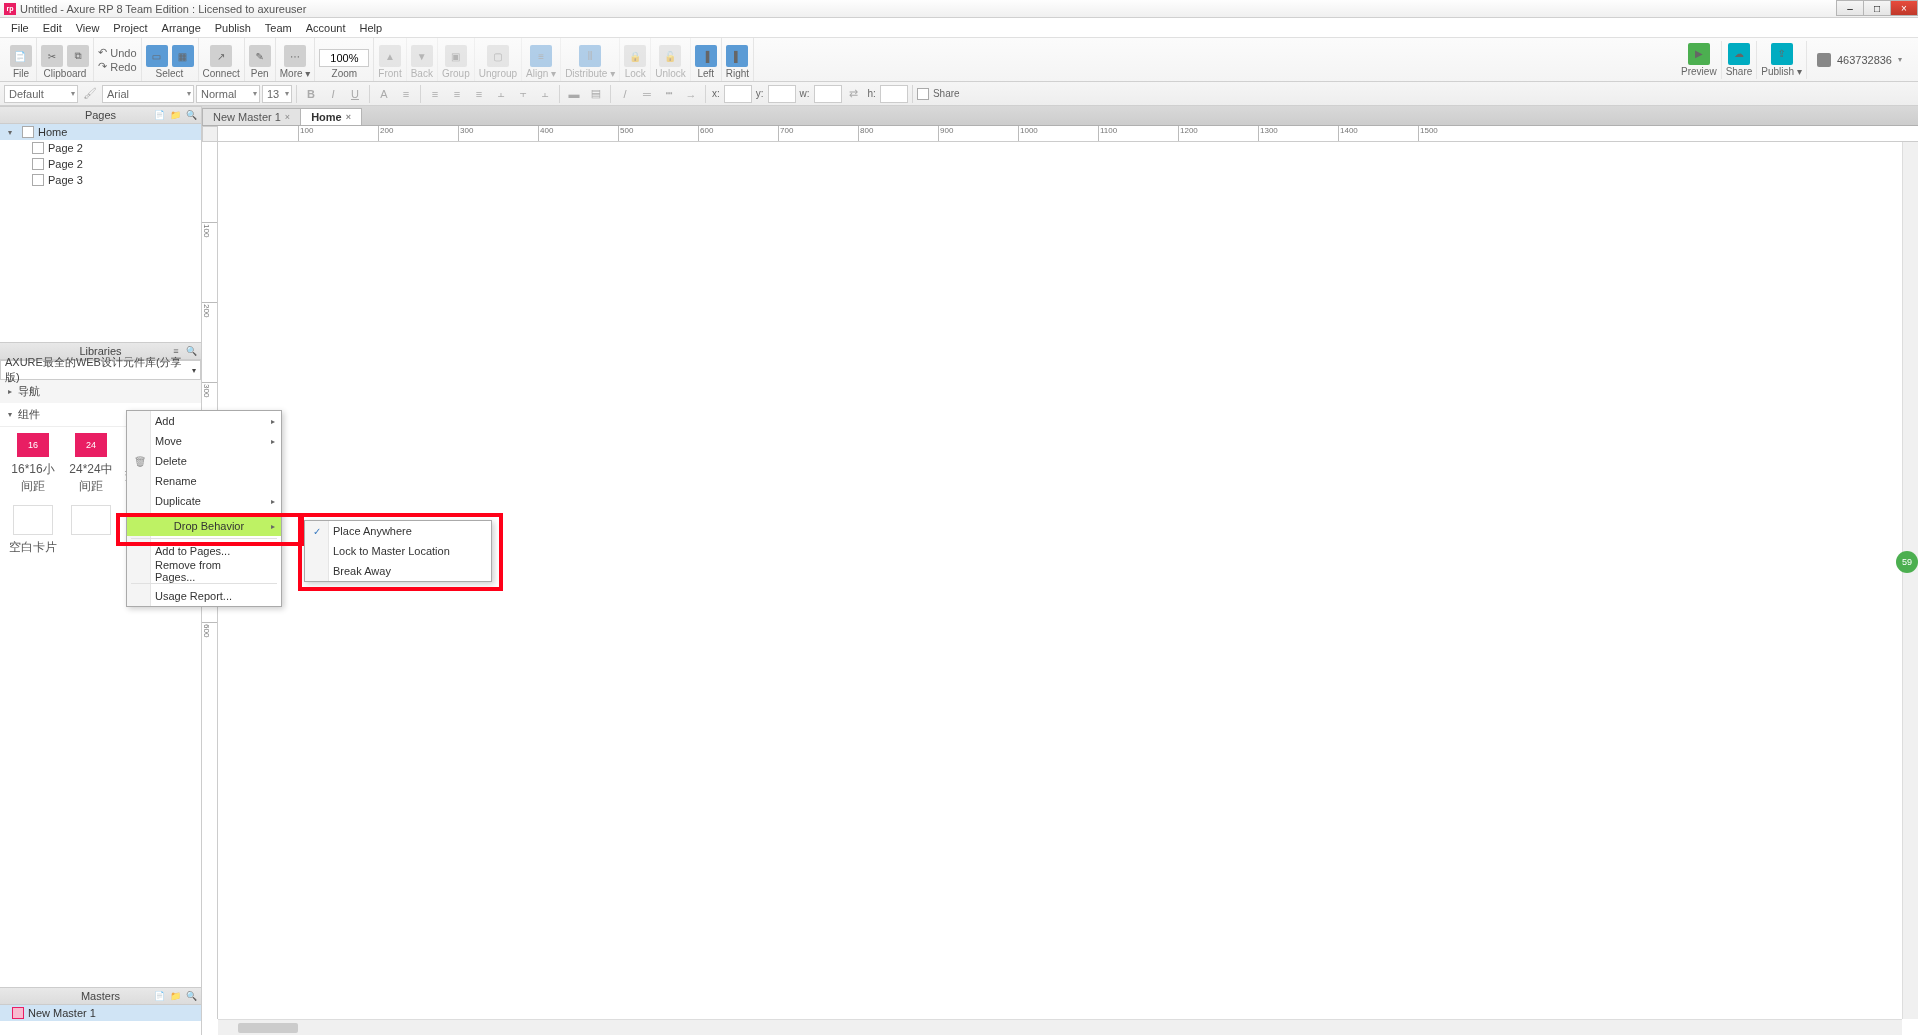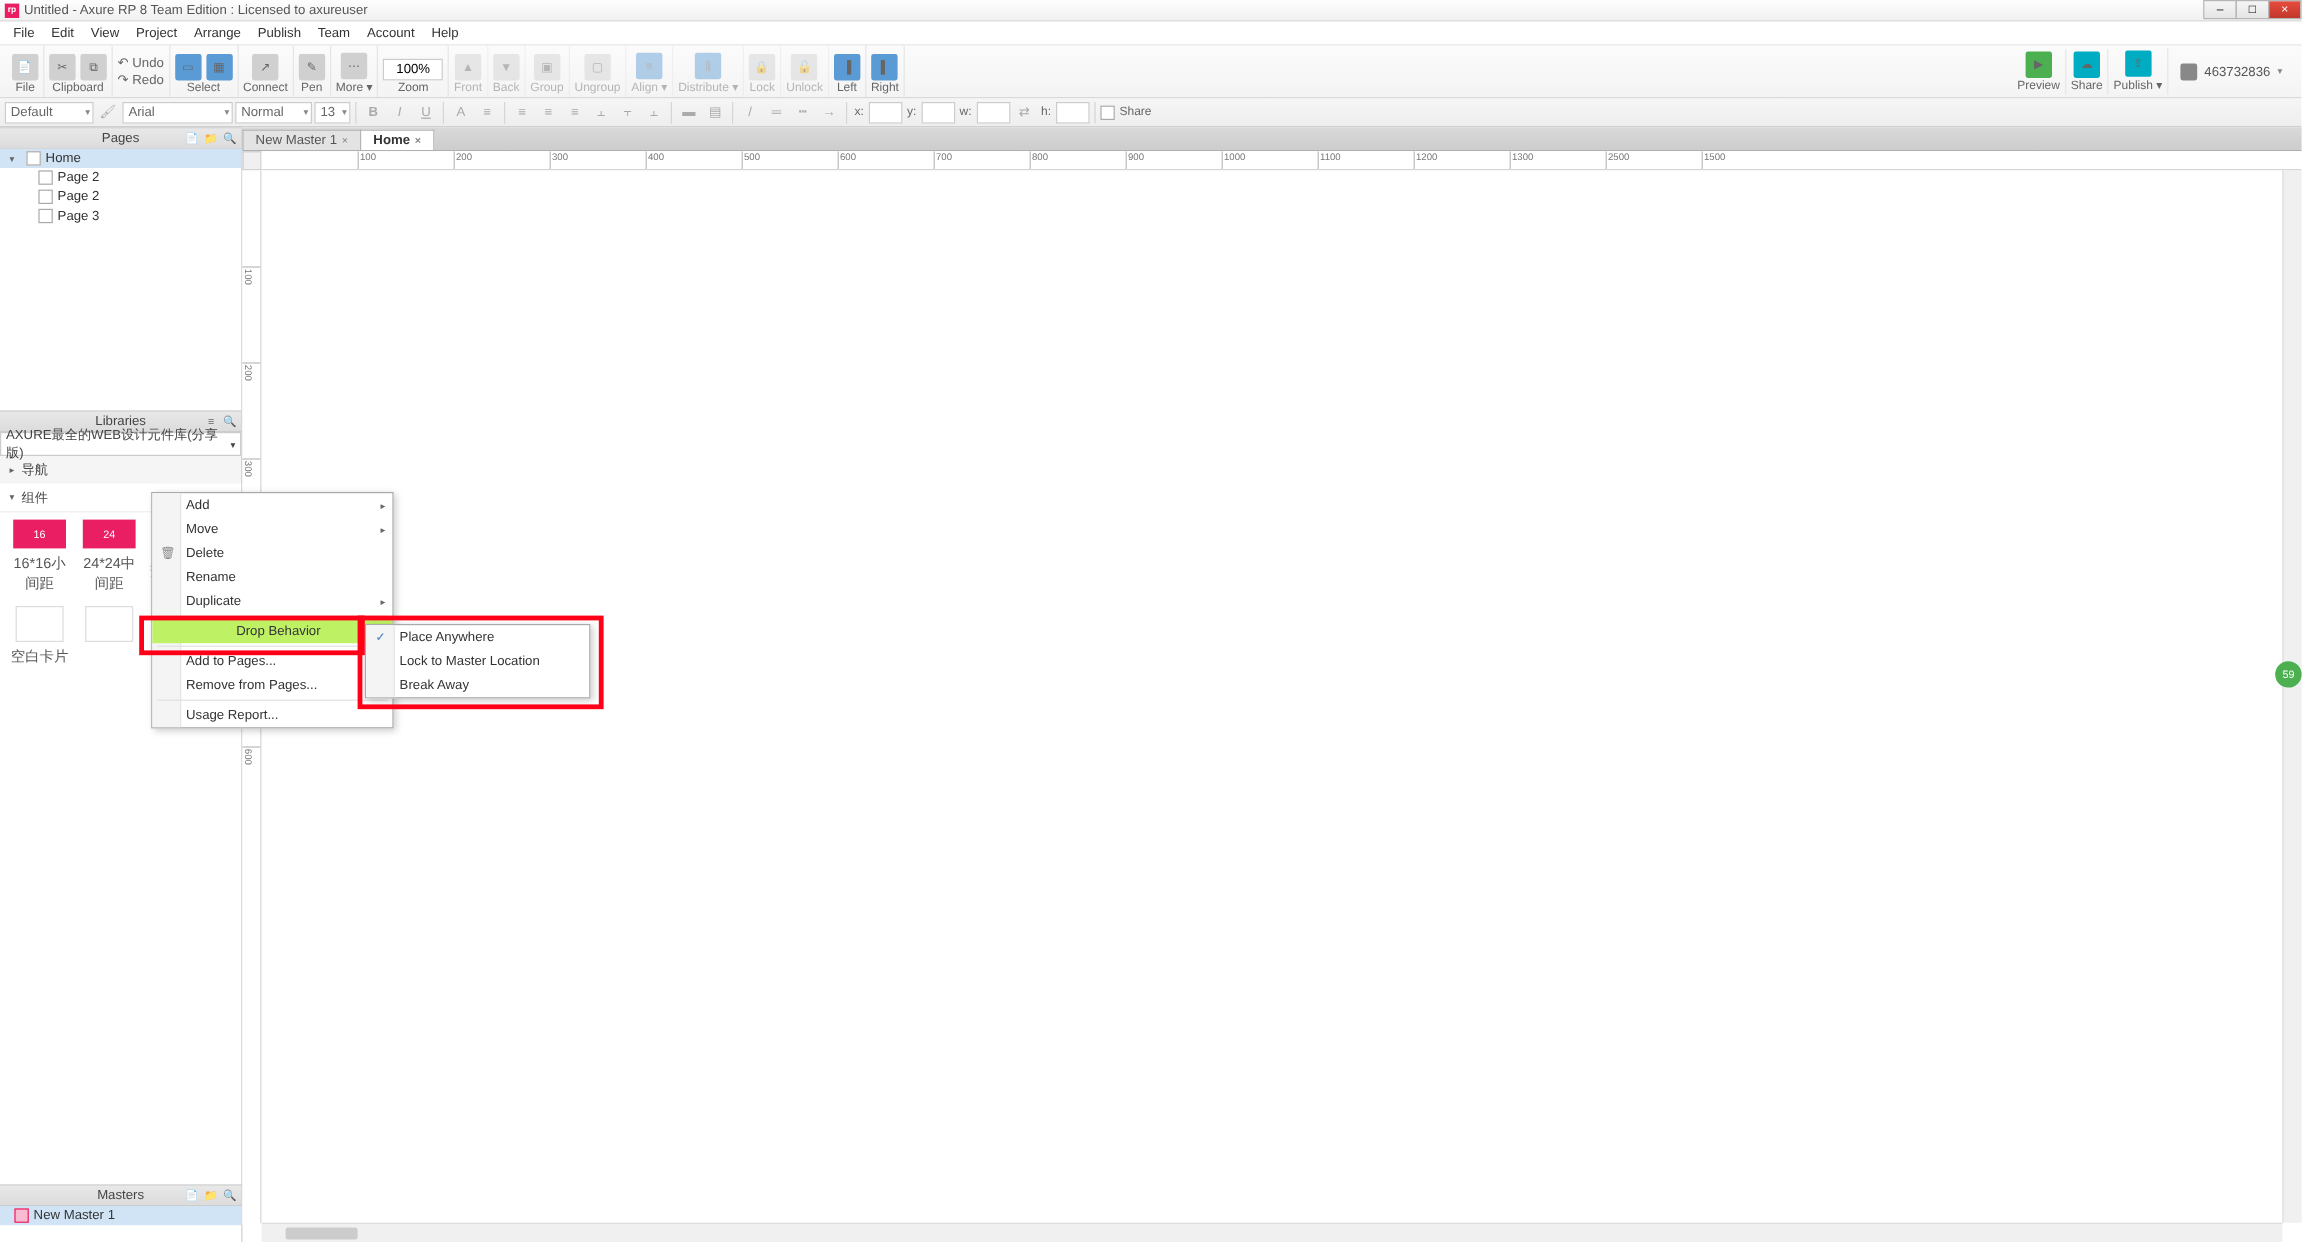--- a/index.html
+++ b/index.html
@@ -59,21 +59,21 @@
 .tree-item .exp { width: 10px; font-size: 8px; color: #666; }
 .tree-item .fi { width: 12px; height: 12px; border: 1px solid #aaa; background: #fff; margin: 0 4px; }
 .tree-child { padding-left: 28px; }
 .lib-select { height: 20px; border: 1px solid #ccc; background: #fff; display: flex; align-items: center; padding: 0 4px; font-size: 11px; color: #444; position: relative; }
 .lib-select::after { content: "▾"; position: absolute; right: 4px; font-size: 8px; }
 .lib-section { padding: 4px 8px; font-size: 11px; color: #444; display: flex; align-items: center; }
 .lib-section .exp { width: 10px; font-size: 8px; color: #666; }
 .lib-content { background: #fff; flex: 1; overflow: hidden; position: relative; }
 .lib-grid { display: flex; flex-wrap: wrap; gap: 4px; padding: 6px; }
 .lib-tile { width: 54px; display: flex; flex-direction: column; align-items: center; }
-.lib-swatch { width: 44px; height: 24px; background: #e91e63; margin-bottom: 4px; display: flex; align-items: center; justify-content: center; color: #fff; font-size: 9px; }
+.lib-swatch { width: 32px; height: 24px; background: #e91e63; margin-bottom: 4px; display: flex; align-items: center; justify-content: center; color: #fff; font-size: 9px; }
 .lib-card { width: 40px; height: 30px; background: #fff; border: 1px solid #ddd; margin-bottom: 4px; }
 .lib-tile .cap { font-size: 12px; color: #555; text-align: center; }
 .panel-masters-body { background: #fff; min-height: 30px; }
 
 
 .canvas-area { flex: 1; display: flex; flex-direction: column; position: relative; }
 .tabs-row { height: 20px; background: linear-gradient(#d9d9d9,#cdcdcd); display: flex; align-items: flex-end; border-bottom: 1px solid #b0b0b0; }
 .tab { padding: 2px 10px; font-size: 11px; color: #555; background: #e3e3e3; border: 1px solid #b5b5b5; border-bottom: none; display: flex; align-items: center; gap: 4px; margin-right: -1px; }
 .tab.active { background: #fff; font-weight: bold; color: #333; }
 .tab .cls { font-size: 9px; color: #888; }
@@ -425,40 +425,40 @@
       <div class="ruler-tick" style="left:320px">400</div>
       <div class="ruler-tick" style="left:400px">500</div>
       <div class="ruler-tick" style="left:480px">600</div>
       <div class="ruler-tick" style="left:560px">700</div>
       <div class="ruler-tick" style="left:640px">800</div>
       <div class="ruler-tick" style="left:720px">900</div>
       <div class="ruler-tick" style="left:800px">1000</div>
       <div class="ruler-tick" style="left:880px">1100</div>
       <div class="ruler-tick" style="left:960px">1200</div>
       <div class="ruler-tick" style="left:1040px">1300</div>
-      <div class="ruler-tick" style="left:1120px">2500</div>
+      <div class="ruler-tick" style="left:1120px">1400</div>
       <div class="ruler-tick" style="left:1200px">1500</div>
     </div>
     <div class="ruler-v">
       <div class="ruler-vtick" style="top:80px">100</div>
       <div class="ruler-vtick" style="top:160px">200</div>
       <div class="ruler-vtick" style="top:240px">300</div>
       <div class="ruler-vtick" style="top:320px">400</div>
       <div class="ruler-vtick" style="top:400px">500</div>
       <div class="ruler-vtick" style="top:480px">600</div>
     </div>
     <div class="canvas-scroll"></div>
     <div class="scrollbar-v"></div>
     <div class="scrollbar-h">
       <div class="thumb"></div>
     </div>
   </div>
 </div>
 
-<div class="ctx-menu" style="left:126px; top:410px; width:202px;">
+<div class="ctx-menu" style="left:126px; top:410px; width:156px;">
   <div class="ctx-gutter"></div>
   <div class="ctx-item">
       <span>Add</span>
       <span class="arrow">▸</span>
     </div>
   <div class="ctx-item">
       <span>Move</span>
       <span class="arrow">▸</span>
     </div>
   <div class="ctx-item">

